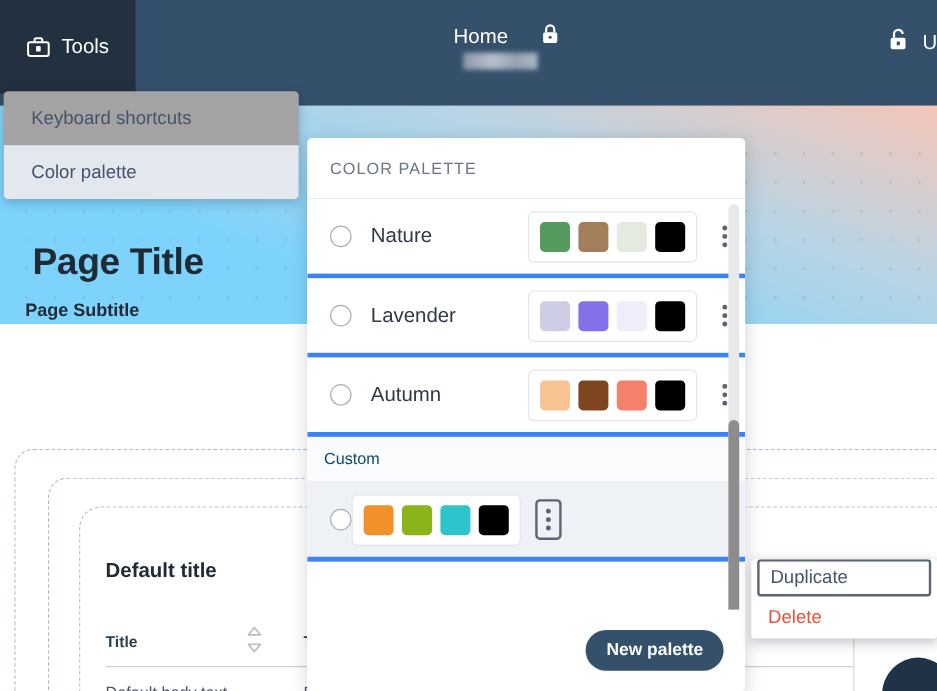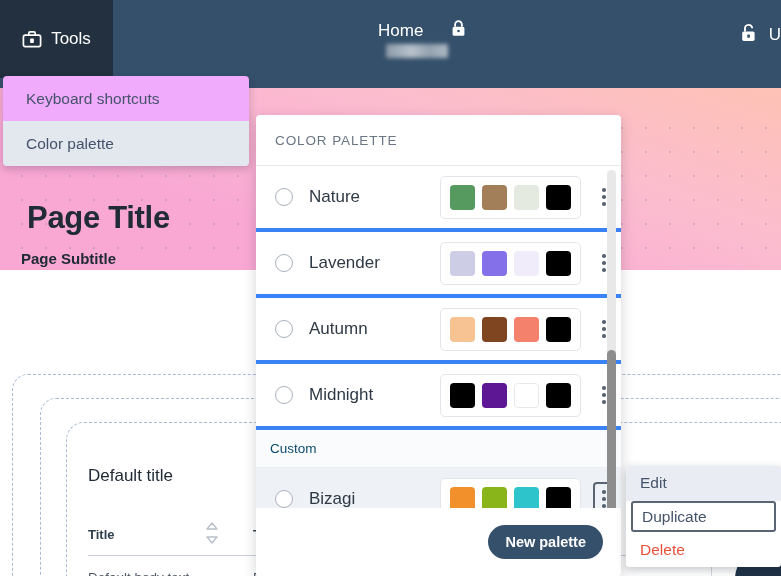--- a/index.html
+++ b/index.html
@@ -7,21 +7,21 @@
     width: 781px; height: 576px;
     overflow: hidden;
     font-family: "Liberation Sans", sans-serif;
     background: #ffffff;
   }
   #root { position: relative; width: 781px; height: 576px; overflow: hidden; }
 
   
   .canvas {
     position: absolute; left: 0; top: 78px; right: 0; bottom: 0;
-    background: #f9a8d4;
+    background: #7dd3fc;
   }
   .canvas-gradient {
     position: absolute; left: 0; top: 0; width: 100%; height: 260px;
     background:
       linear-gradient(200deg, rgba(255,196,178,0.95) 0%, rgba(255,214,200,0.45) 30%, rgba(236,238,244,0) 62%);
   }
   .dot-grid {
     position: absolute; left: 0; top: 32px; right: 0; height: 230px;
     background-image: radial-gradient(circle, rgba(120,130,160,0.30) 1px, transparent 1.2px);
     background-size: 24px 24px;
@@ -47,21 +47,21 @@
     border: 1px dashed #a9bad4;
     border-radius: 16px;
     background: transparent;
   }
   .d1 { left: 12px; top: 296px; right: -40px; bottom: -40px; }
   .d2 { left: 40px; top: 320px; right: -40px; bottom: -40px; }
   .d3 { left: 66px; top: 344px; right: -40px; bottom: -40px; background: #fff; border-radius: 18px; }
 
   .card-title {
     position: absolute; left: 88px; top: 388px;
-    font-size: 17px; font-weight: normal; color: #212b36;
+    font-size: 17px; font-weight: bold; color: #212b36;
   }
 
   
   .tbl-head {
     position: absolute; left: 88px; top: 444px; right: 0; height: 30px;
   }
   .th {
     position: absolute; font-size: 13px; font-weight: bold; color: #31404f;
   }
   .th-title { left: 0px; top: 5px; }
@@ -118,21 +118,21 @@
   }
   .right-lock {
     position: absolute; right: 0px; top: 22px;
     display: flex; align-items: center; gap: 10px;
   }
   .right-lock .u { color:#fff; font-size:17px; }
 
   
   .tools-menu {
     position: absolute; left: 3px; top: 76px; width: 246px;
-    background: #f0abfc;
+    background: #a3a3a3;
     border-radius: 4px;
     box-shadow: 0 3px 9px rgba(16,24,40,0.22);
     z-index: 60;
     overflow: hidden;
   }
   .tm-item {
     height: 45px; display: flex; align-items: center;
     padding-left: 23px;
     font-size: 15.5px; color: #45536a;
     cursor: pointer;
@@ -362,41 +362,25 @@
           <i class="swatch" style="background:#f4816b"></i>
           <i class="swatch" style="background:#000000"></i>
         </span>
         <span class="kebab">
             <i></i>
             <i></i>
             <i></i>
           </span>
       </div>
 
-      <div class="cp-row">
-        <span class="radio"></span>
-        <span class="cp-name">Midnight</span>
-        <span class="swatch-box">
-          <i class="swatch" style="background:#000000"></i>
-          <i class="swatch" style="background:#5d1795"></i>
-          <i class="swatch" style="background:#ffffff;border:1px solid #e6e8eb"></i>
-          <i class="swatch" style="background:#000000"></i>
-        </span>
-        <span class="kebab">
-            <i></i>
-            <i></i>
-            <i></i>
-          </span>
-      </div>
 
       <div class="cp-group">Custom</div>
 
       <div class="cp-row selected">
         <span class="radio"></span>
-        <span class="cp-name">Bizagi</span>
         <span class="swatch-box">
           <i class="swatch" style="background:#f2912b"></i>
           <i class="swatch" style="background:#8ab51a"></i>
           <i class="swatch" style="background:#2ec4cb"></i>
           <i class="swatch" style="background:#000000"></i>
         </span>
         <span class="kebab focused">
             <i></i>
             <i></i>
             <i></i>
@@ -407,18 +391,17 @@
 
     <div class="cp-scroll-track"></div>
     <div class="cp-scroll-thumb"></div>
 
     <div class="cp-footer">
       <button class="new-palette-btn">New palette</button>
     </div>
   </div>
 
   <div class="ctx-menu">
-    <div class="ctx-item hover">Edit</div>
     <div class="ctx-item focused">Duplicate</div>
     <div class="ctx-item danger">Delete</div>
   </div>
 
 </div>
 
 </body></html>

